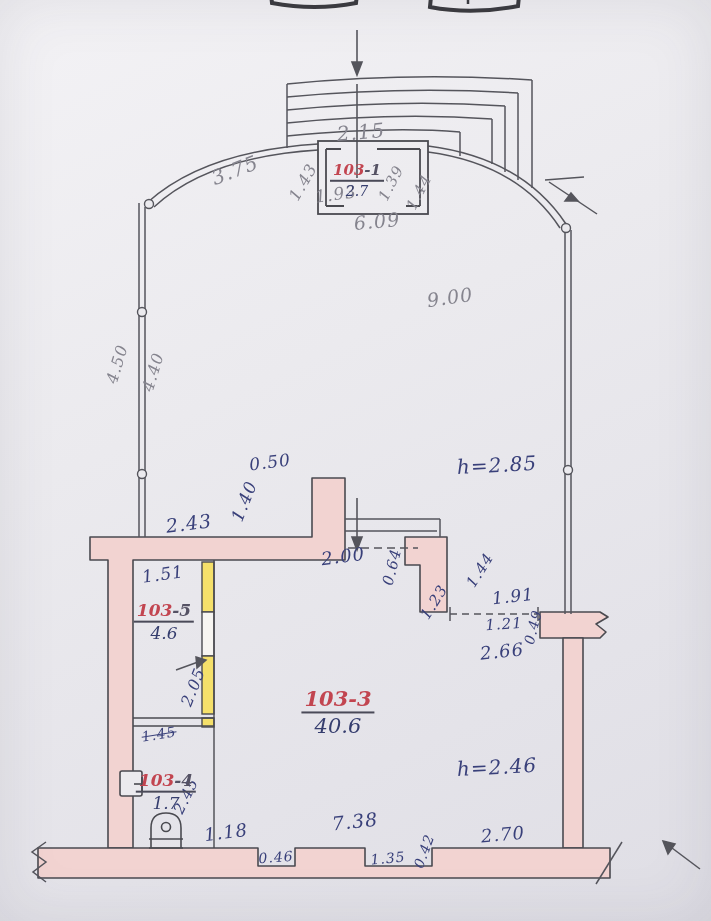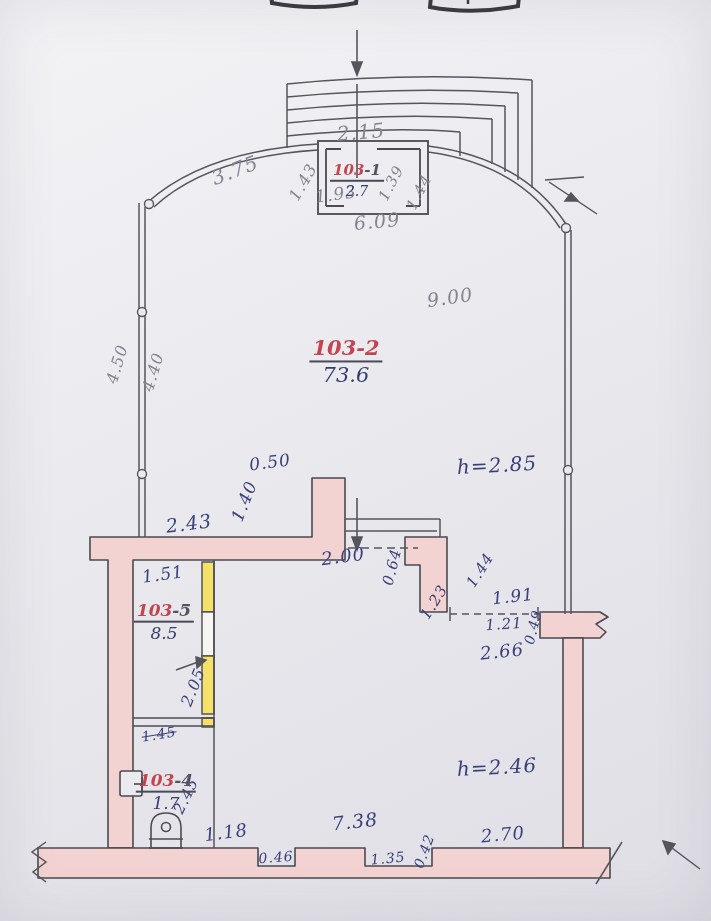--- a/index.html
+++ b/index.html
@@ -186,29 +186,29 @@
 <span class="l" style="left:503px;top:834px;--r:-5deg;font-size:18px">2.70</span>
 
 <span class="l" style="left:497px;top:465px;--r:-3deg;font-size:20px">h=2.85</span>
 <span class="l" style="left:497px;top:767px;--r:-3deg;font-size:20px">h=2.46</span>
 
 <div class="room r-sm" style="left:357px;top:180px">
   <div class="num"><span class="pre">103</span><span class="suf-ink">-1</span></div>
   <div class="area">2.7</div>
 </div>
 
-<div class="room r-lg" style="left:346px;top:362px">
-  <div class="num"><span class="pre">103</span><span class="suf-red">-2</span></div>
-  <div class="area">73.6</div>
-</div>
-
+
+<div class="room r-lg" style="left:338px;top:713px">
+  <div class="num"><span class="pre">103</span><span class="suf-red">-3</span></div>
+  <div class="area">40.6</div>
+</div>
 
 <div class="room r-md" style="left:166px;top:792px">
   <div class="num"><span class="pre">103</span><span class="suf-ink">-4</span></div>
   <div class="area">1.7</div>
 </div>
 
 <div class="room r-md" style="left:164px;top:622px">
   <div class="num"><span class="pre">103</span><span class="suf-ink">-5</span></div>
-  <div class="area">8.5</div>
+  <div class="area">4.6</div>
 </div>
 
 </div>
 
 </body></html>

